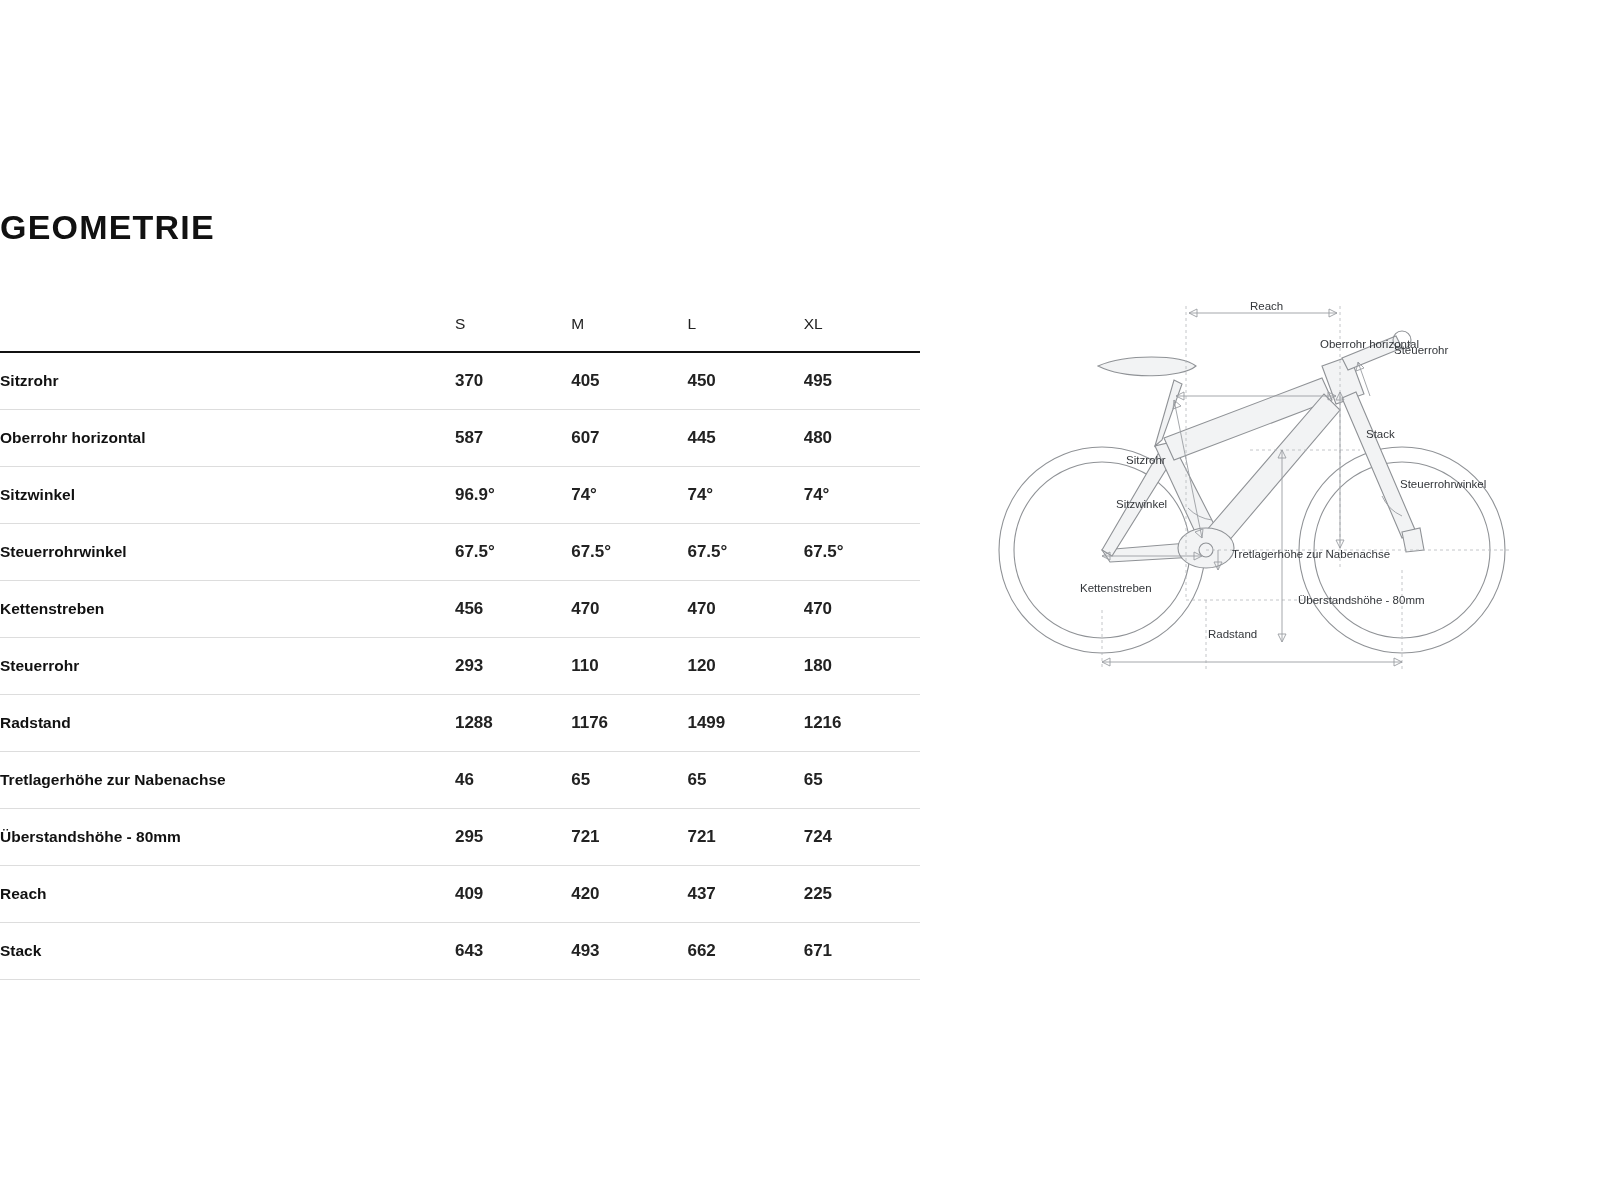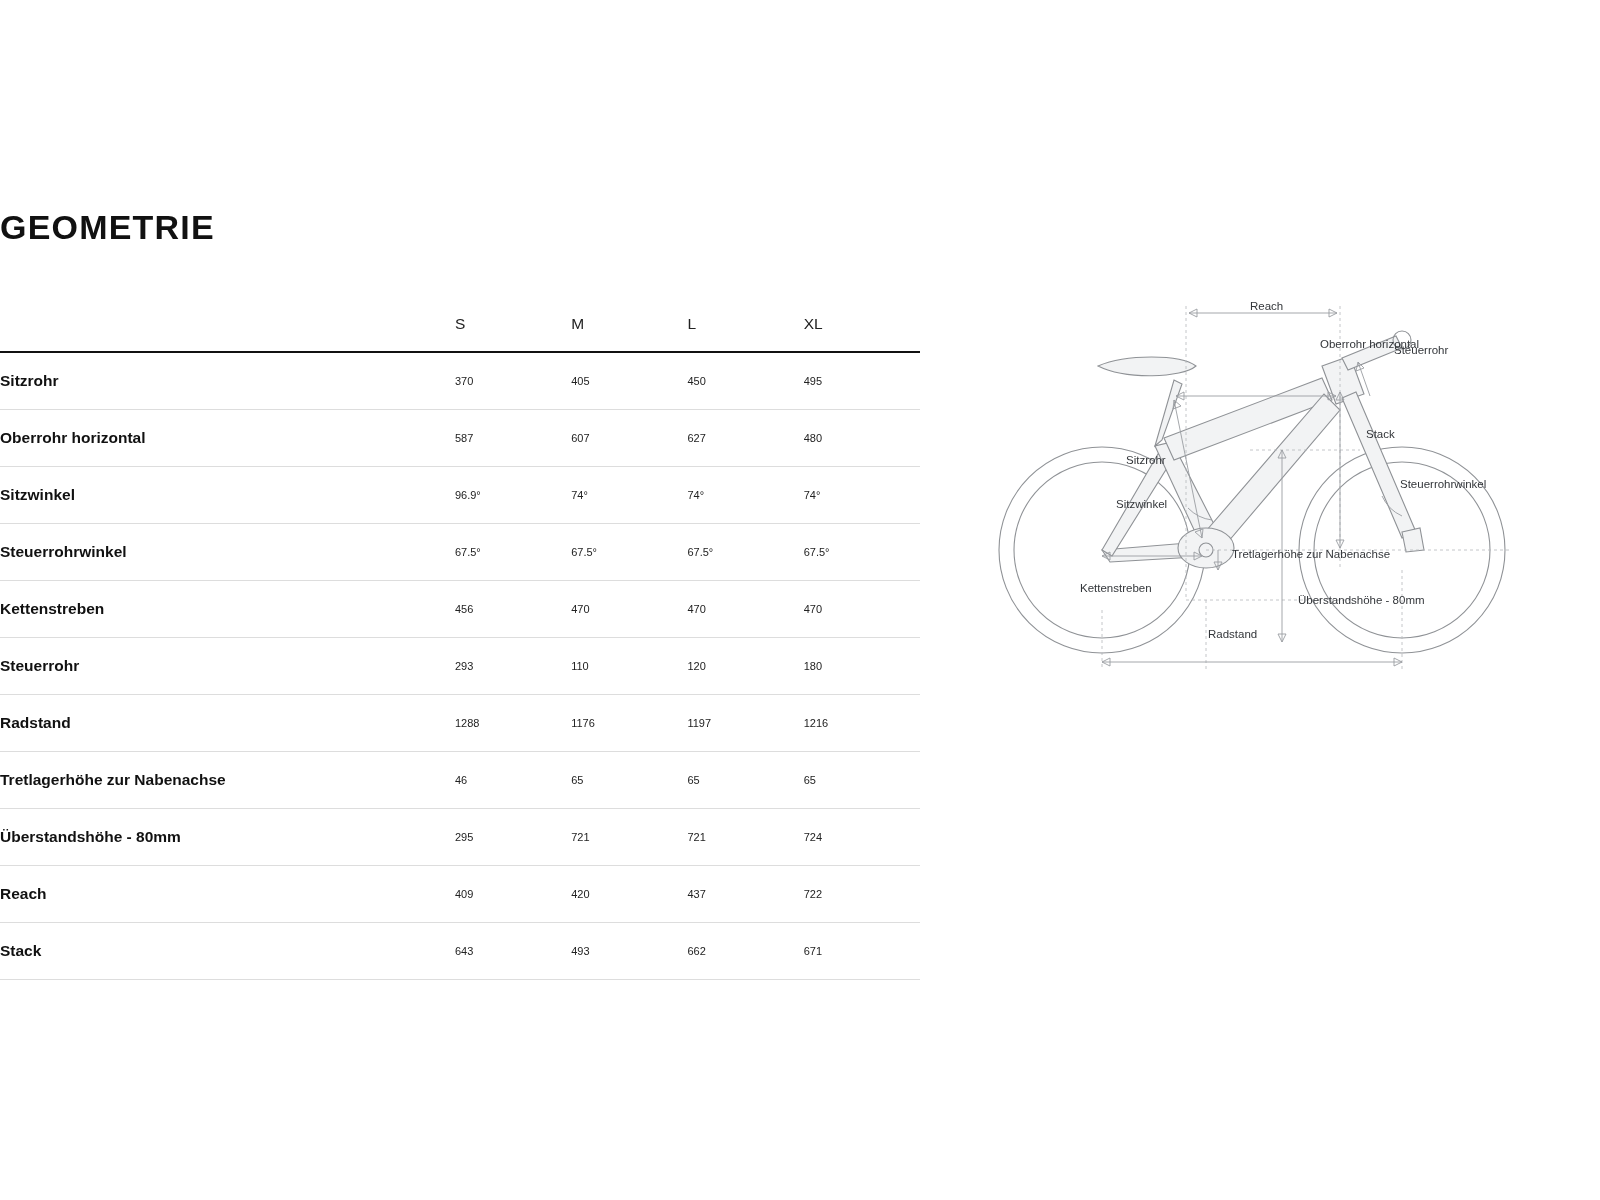--- a/index.html
+++ b/index.html
@@ -59,22 +59,22 @@
     border-bottom: 1px solid #dddddd;
     height: 57px;
   }
   #geo-table tbody tr:last-child td { border-bottom: 1px solid #dddddd; }
   .row-label {
     font-weight: bold;
     font-size: 15.5px;
     color: #111111;
   }
   .row-val {
-    font-weight: normal;
-    font-size: 11px;
+    font-weight: bold;
+    font-size: 17px;
     color: #222222;
   }
 
   
   #diagram {
     position: absolute;
     left: 950px;
     top: 270px;
     width: 620px;
     height: 420px;
@@ -112,21 +112,21 @@
         <td class="row-label">Sitzrohr</td>
         <td class="row-val">370</td>
         <td class="row-val">405</td>
         <td class="row-val">450</td>
         <td class="row-val">495</td>
       </tr>
       <tr>
         <td class="row-label">Oberrohr horizontal</td>
         <td class="row-val">587</td>
         <td class="row-val">607</td>
-        <td class="row-val">627</td>
+        <td class="row-val">445</td>
         <td class="row-val">480</td>
       </tr>
       <tr>
         <td class="row-label">Sitzwinkel</td>
         <td class="row-val">96.9°</td>
         <td class="row-val">74°</td>
         <td class="row-val">74°</td>
         <td class="row-val">74°</td>
       </tr>
       <tr>
@@ -147,21 +147,21 @@
         <td class="row-label">Steuerrohr</td>
         <td class="row-val">293</td>
         <td class="row-val">110</td>
         <td class="row-val">120</td>
         <td class="row-val">180</td>
       </tr>
       <tr>
         <td class="row-label">Radstand</td>
         <td class="row-val">1288</td>
         <td class="row-val">1176</td>
-        <td class="row-val">1197</td>
+        <td class="row-val">1499</td>
         <td class="row-val">1216</td>
       </tr>
       <tr>
         <td class="row-label">Tretlagerhöhe zur Nabenachse</td>
         <td class="row-val">46</td>
         <td class="row-val">65</td>
         <td class="row-val">65</td>
         <td class="row-val">65</td>
       </tr>
       <tr>
@@ -169,21 +169,21 @@
         <td class="row-val">295</td>
         <td class="row-val">721</td>
         <td class="row-val">721</td>
         <td class="row-val">724</td>
       </tr>
       <tr>
         <td class="row-label">Reach</td>
         <td class="row-val">409</td>
         <td class="row-val">420</td>
         <td class="row-val">437</td>
-        <td class="row-val">722</td>
+        <td class="row-val">225</td>
       </tr>
       <tr>
         <td class="row-label">Stack</td>
         <td class="row-val">643</td>
         <td class="row-val">493</td>
         <td class="row-val">662</td>
         <td class="row-val">671</td>
       </tr>
     </tbody>
   </table>

